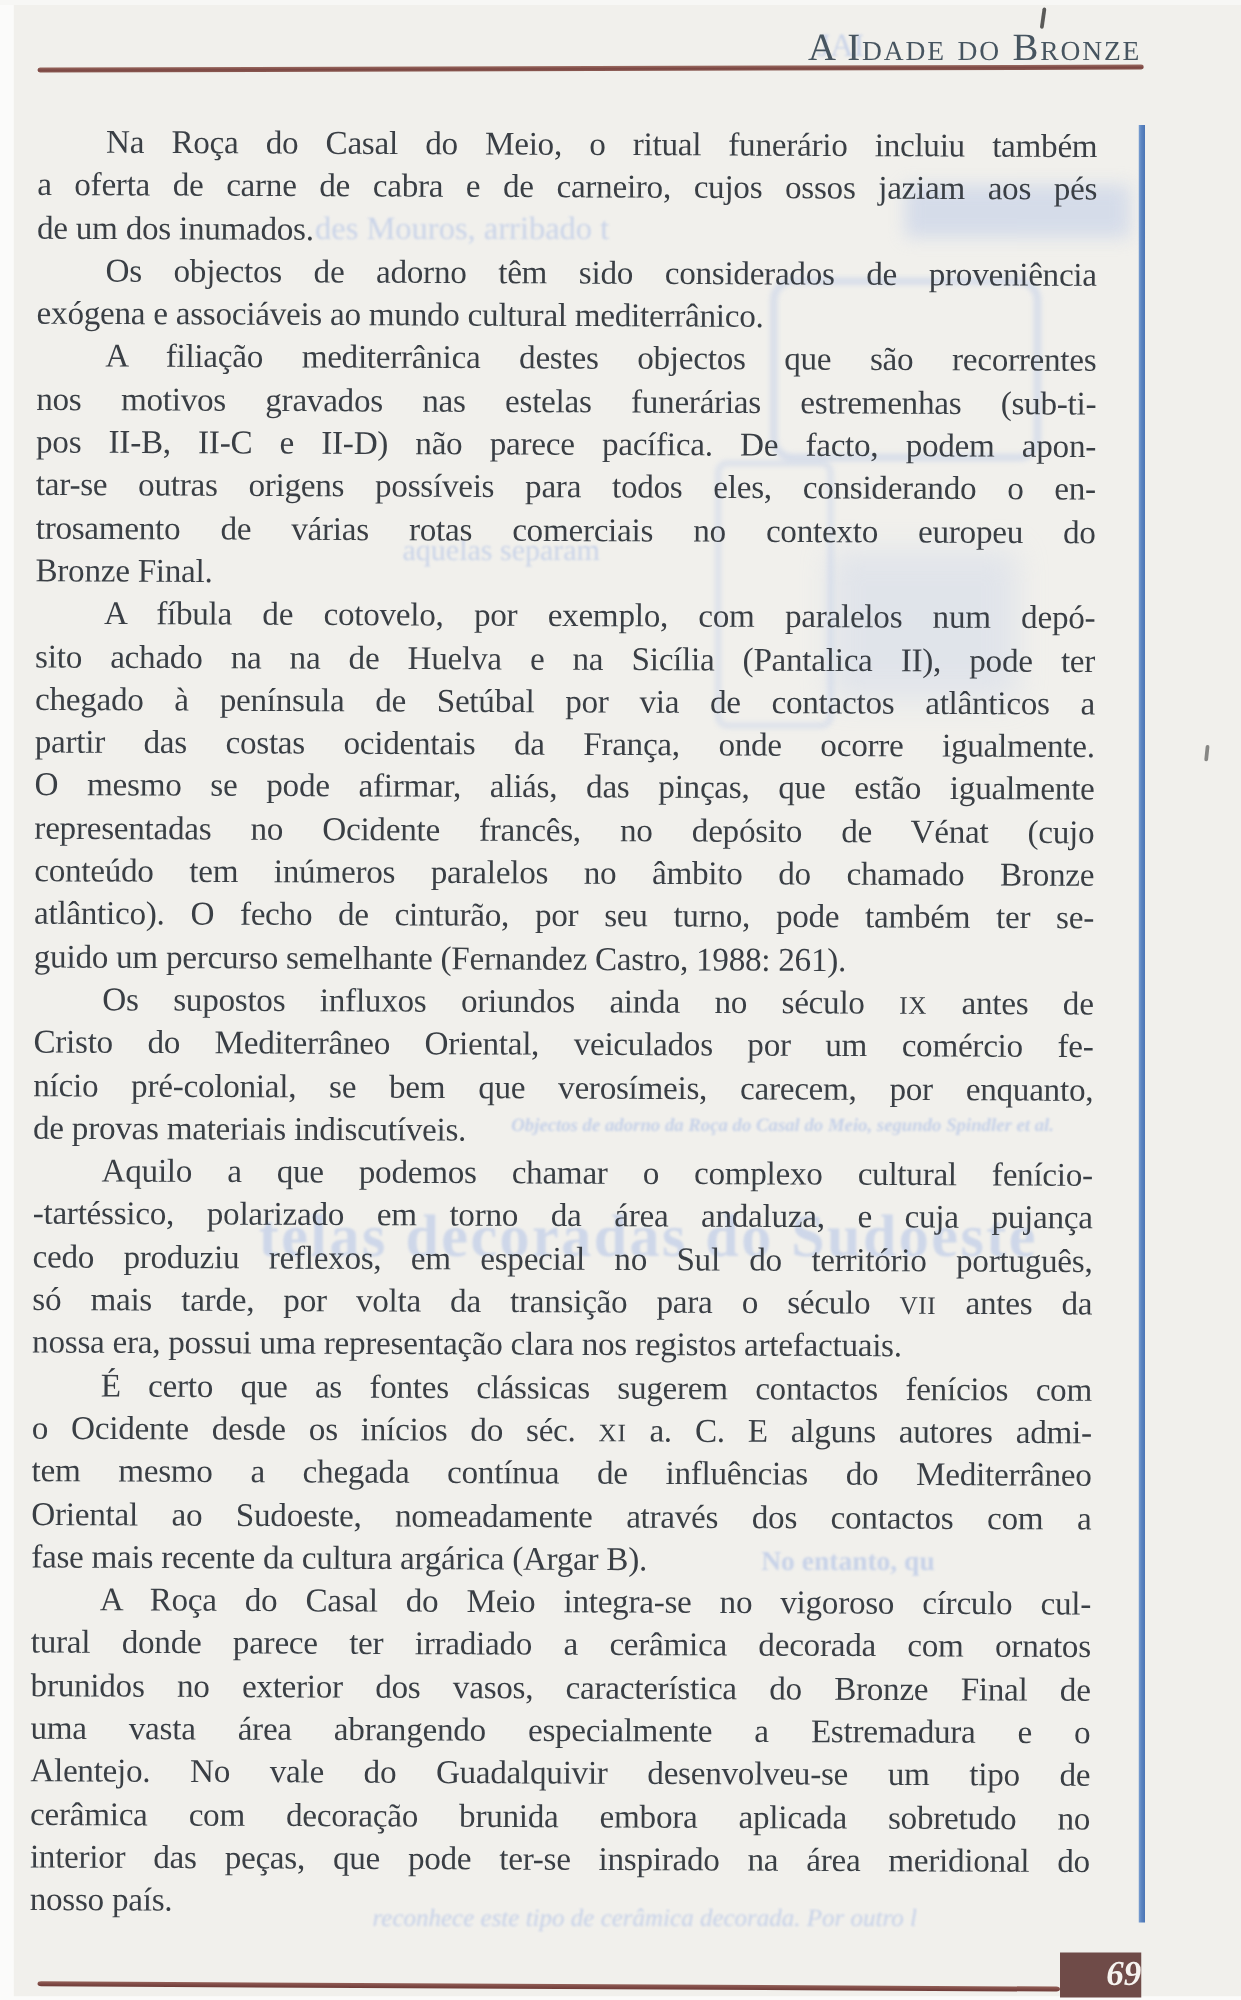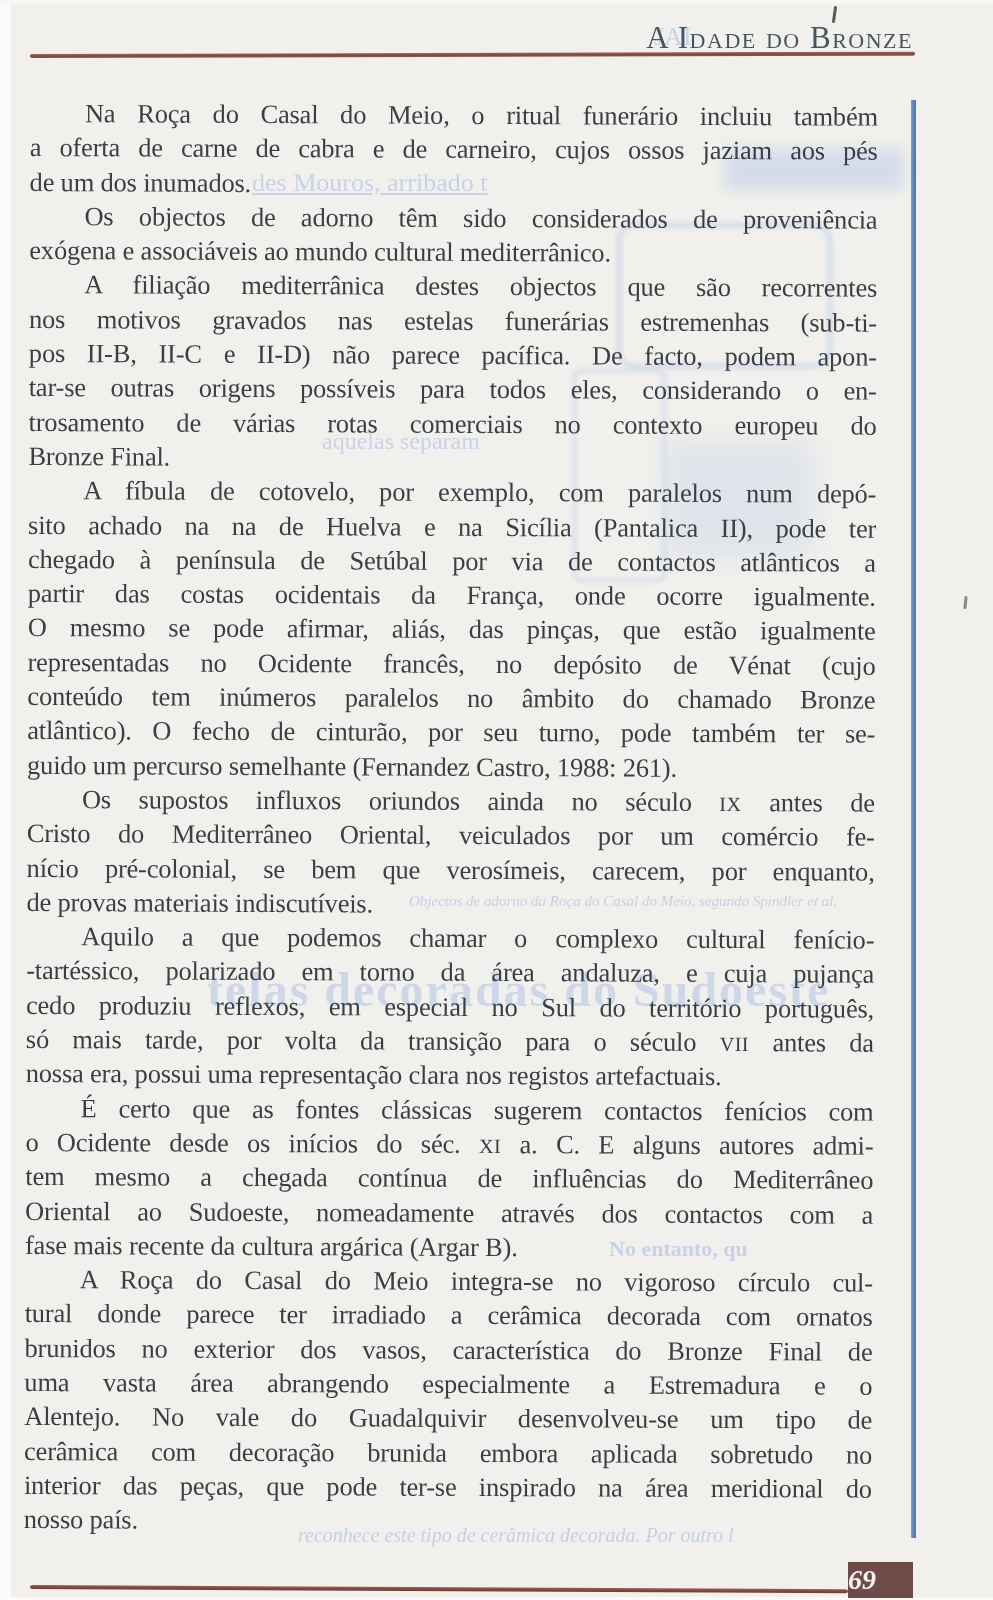--- a/index.html
+++ b/index.html
@@ -12,23 +12,23 @@
   }
   
   .edge-left{position:absolute;left:0;top:0;width:11px;height:1600px;background:#fbfbfa;}
   .edge-bottom{position:absolute;left:0;top:1597px;width:993px;height:3px;background:#fbfbfa;}
   .edge-top{position:absolute;left:0;top:0;width:993px;height:4px;background:#f7f7f5;}
 
   
   .bleed-layer{position:absolute;inset:0;z-index:1;color:var(--bleed_blue,#c3cfe8);margin-left:24px;}
   .bleed-frag{position:absolute;white-space:nowrap;filter:blur(0.7px);opacity:.85;}
   .f0{left:630px;top:22px;font-size:26px;}
-  .f1{left:228px;top:168px;font-size:26px;text-decoration:underline;}
+  .f1{left:228px;top:168px;font-size:26px;}
   .f2{left:298px;top:428px;font-size:24px;}
-  .f3{left:385px;top:893px;font-size:15px;font-style:italic;opacity:.95;}
+  .f3{left:385px;top:893px;font-size:15px;font-style:italic;opacity:.95;font-weight:bold;}
   .f4{left:183px;top:962px;font-size:48px;font-weight:bold;letter-spacing:2px;opacity:.75;}
   .f5{left:585px;top:1236px;font-size:22px;font-weight:bold;opacity:.9;}
   .f6{left:274px;top:1524px;font-size:20px;font-weight:normal;font-style:italic;opacity:.95;}
   .bleed-shape{position:absolute;filter:blur(2px);opacity:.55;}
   .shape-rect1{left:592px;top:222px;width:205px;height:135px;border:6px solid var(--bleed_blue,#c3cfe8);border-radius:18px;}
   .shape-rect2{left:548px;top:368px;width:85px;height:205px;border:5px solid var(--bleed_blue,#c3cfe8);border-radius:10px;opacity:.45;}
   .shape-blob{left:700px;top:148px;width:180px;height:42px;background:var(--bleed_blue,#c3cfe8);filter:blur(7px);opacity:.6;}
   .shape-blob2{left:640px;top:440px;width:150px;height:120px;background:var(--bleed_blue,#c3cfe8);filter:blur(12px);opacity:.35;}
 
   
@@ -66,21 +66,21 @@
   
   .rule-bottom{
     position:absolute;left:30px;top:1585px;width:818px;height:4px;z-index:3;
     background:linear-gradient(to bottom,#936058,var(--rule_maroon,#7c4743) 60%,#6e3c38);
     border-radius:3px/2px;
     transform:rotate(0.3deg);transform-origin:left center;
   }
   .pagenum{
     position:absolute;left:848px;top:1562px;width:65px;height:36px;z-index:4;
     background:var(--page_number_bg,#6f4b48);
-    display:flex;align-items:center;justify-content:flex-start;
+    display:flex;align-items:center;justify-content:flex-end;
     color:#f6f3ef;font-size:28px;font-weight:bold;font-style:italic;
   }
 
   
   .speck{position:absolute;background:#5a5a58;z-index:4;border-radius:2px;}
   .s1{left:833px;top:6px;width:3px;height:17px;transform:rotate(8deg);}
   .s2{left:964px;top:596px;width:3px;height:13px;transform:rotate(6deg);opacity:.7;}
 </style>
 </head>
 <body>

